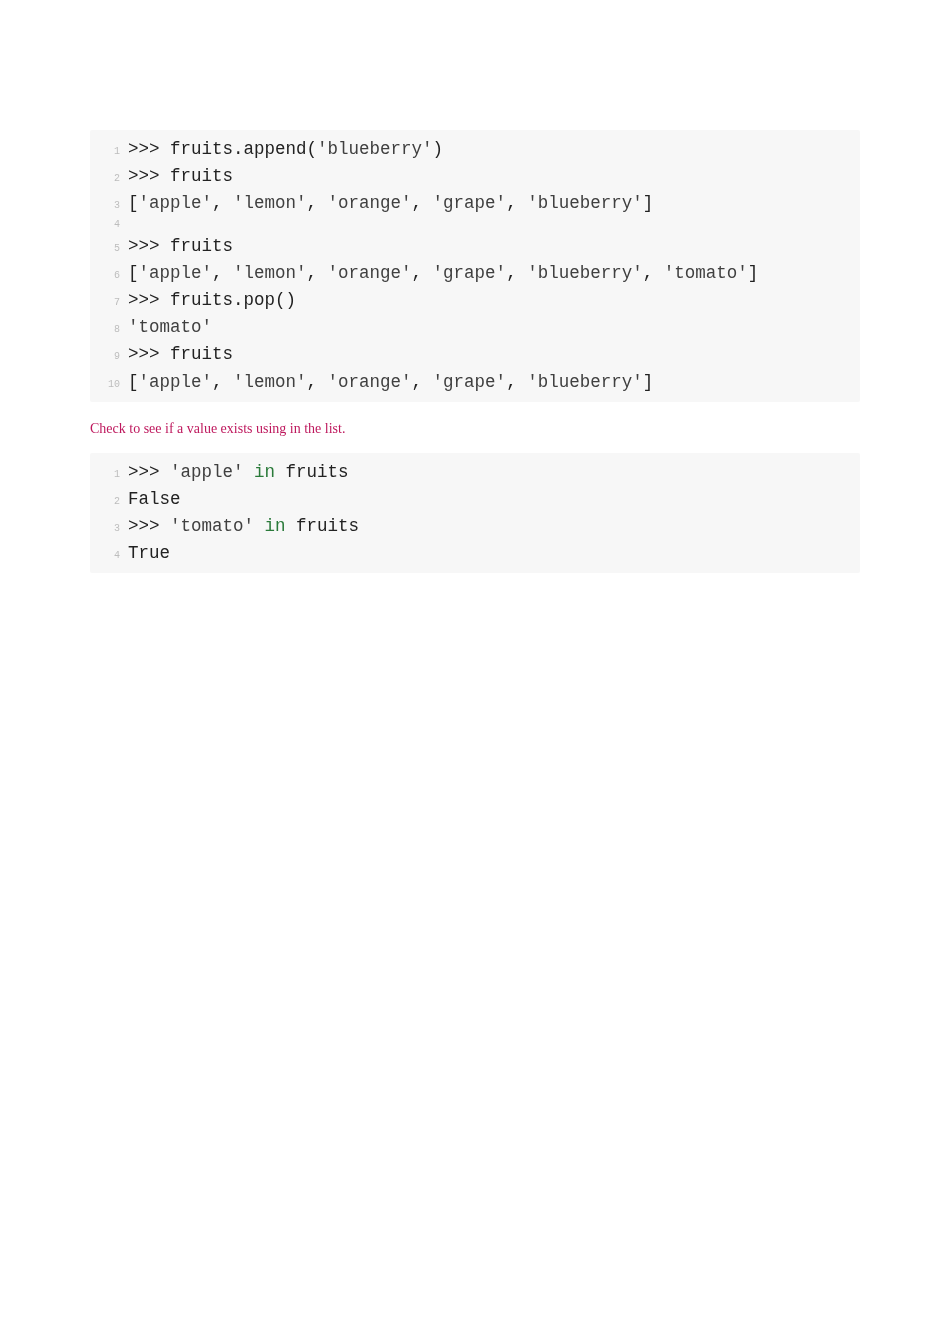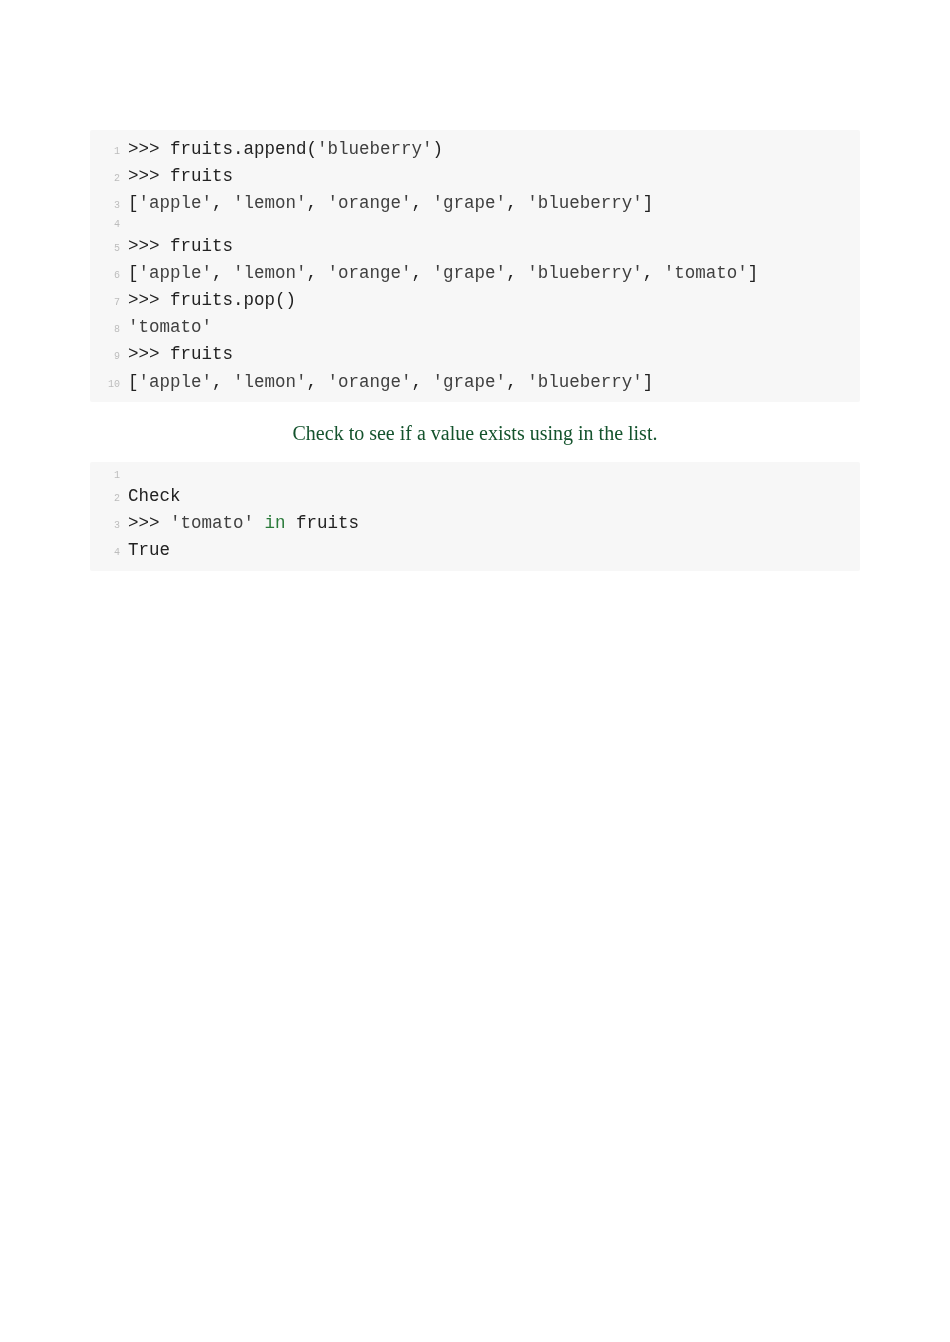--- a/index.html
+++ b/index.html
@@ -36,25 +36,24 @@
     color: #bdbdbd;
     font-size: 10px;
     margin-right: 8px;
     flex-shrink: 0;
     font-family: 'Courier New', Courier, monospace;
   }
   .code-text { white-space: pre; }
   .str { color: #404040; }
   .kw  { color: #2a7a3a; }
   .prose {
-    font-size: 20px;
+    font-size: 14px;
     line-height: 1.5;
     margin: 0 0 14px 0;
-    color: #14532d;
-    text-align: center;
+    color: #be185d;
   }
 </style>
 </head>
 <body>
 
 <div class="page">
 
   <div class="code-block">
       <div class="code-line"><span class="lineno">1</span><span class="code-text">&gt;&gt;&gt; fruits.append(<span class="str">'blueberry'</span>)</span></div>
       <div class="code-line"><span class="lineno">2</span><span class="code-text">&gt;&gt;&gt; fruits</span></div>
@@ -64,19 +63,19 @@
       <div class="code-line"><span class="lineno">6</span><span class="code-text">[<span class="str">'apple'</span>, <span class="str">'lemon'</span>, <span class="str">'orange'</span>, <span class="str">'grape'</span>, <span class="str">'blueberry'</span>, <span class="str">'tomato'</span>]</span></div>
       <div class="code-line"><span class="lineno">7</span><span class="code-text">&gt;&gt;&gt; fruits.pop()</span></div>
       <div class="code-line"><span class="lineno">8</span><span class="code-text"><span class="str">'tomato'</span></span></div>
       <div class="code-line"><span class="lineno">9</span><span class="code-text">&gt;&gt;&gt; fruits</span></div>
       <div class="code-line"><span class="lineno">10</span><span class="code-text">[<span class="str">'apple'</span>, <span class="str">'lemon'</span>, <span class="str">'orange'</span>, <span class="str">'grape'</span>, <span class="str">'blueberry'</span>]</span></div>
     </div>
 
   <p class="prose">Check to see if a value exists using in the list.</p>
 
   <div class="code-block">
-      <div class="code-line"><span class="lineno">1</span></div>
-      <div class="code-line"><span class="lineno">2</span><span class="code-text">Check</span></div>
+      <div class="code-line"><span class="lineno">1</span><span class="code-text">&gt;&gt;&gt; <span class="str">'apple'</span> <span class="kw">in</span> fruits</span></div>
+      <div class="code-line"><span class="lineno">2</span><span class="code-text">False</span></div>
       <div class="code-line"><span class="lineno">3</span><span class="code-text">&gt;&gt;&gt; <span class="str">'tomato'</span> <span class="kw">in</span> fruits</span></div>
       <div class="code-line"><span class="lineno">4</span><span class="code-text">True</span></div>
     </div>
 
 </div>
 
 </body></html>

